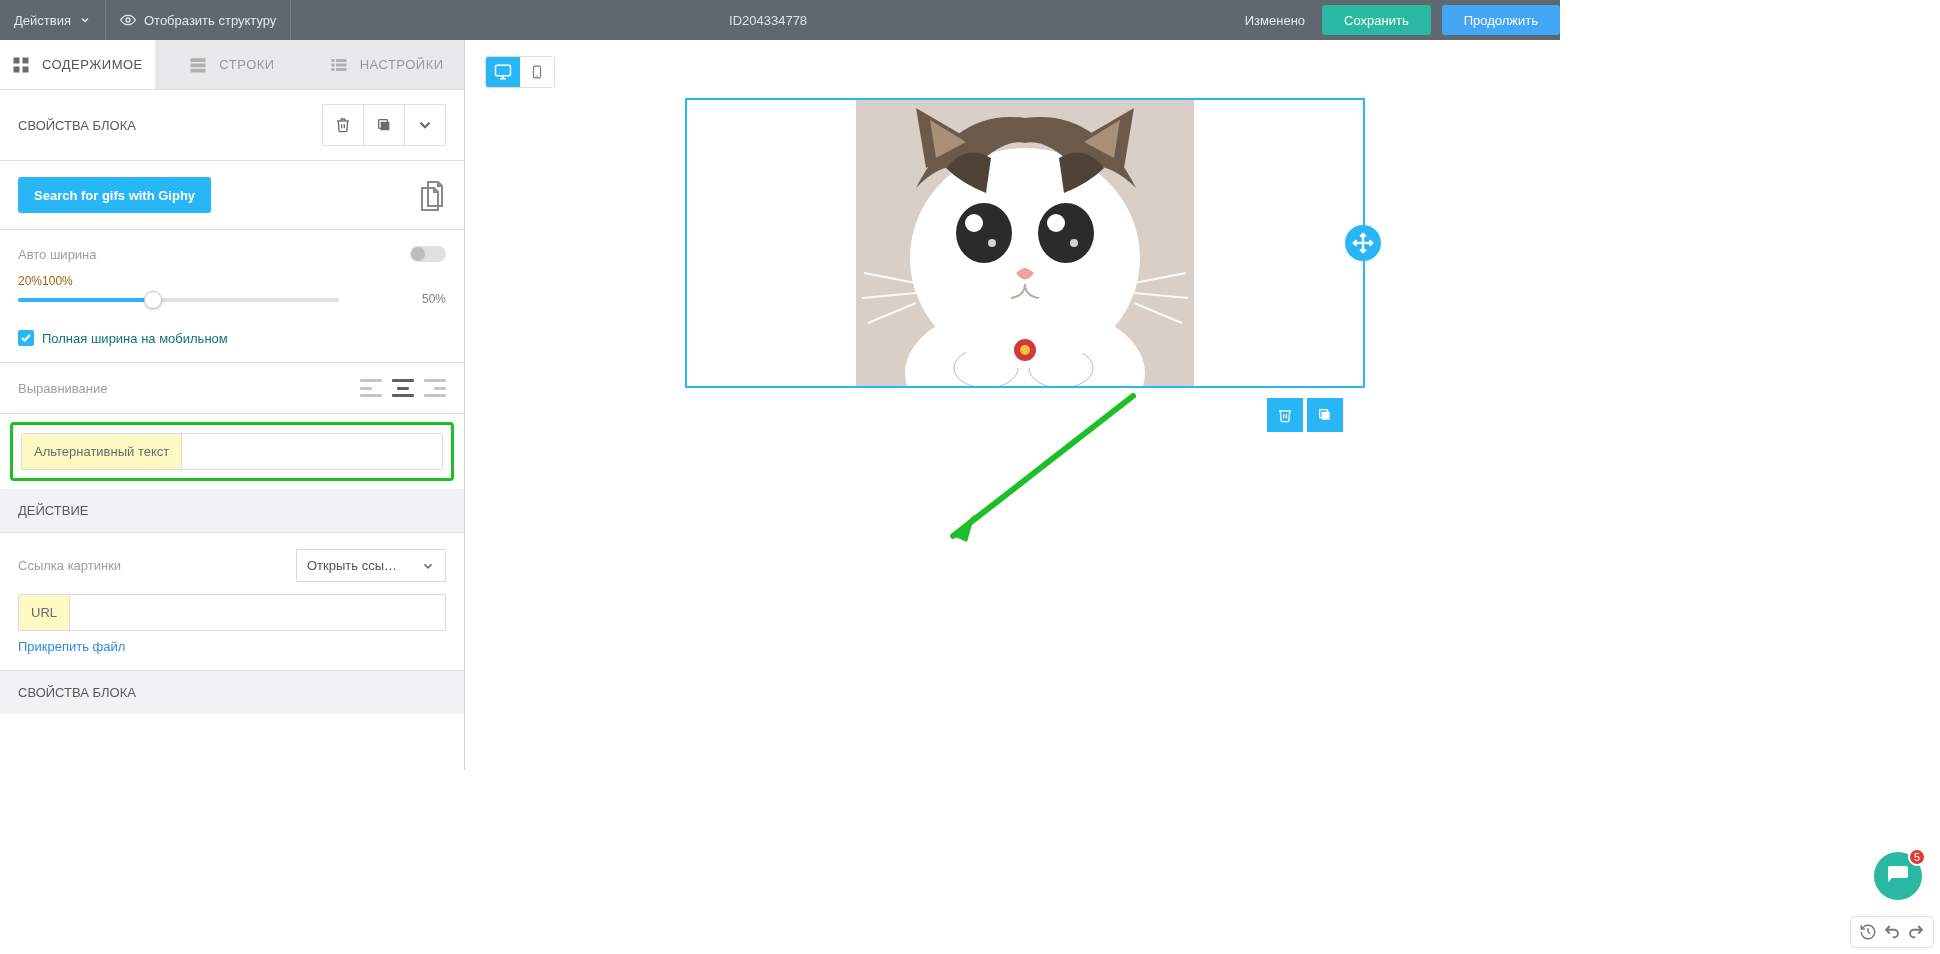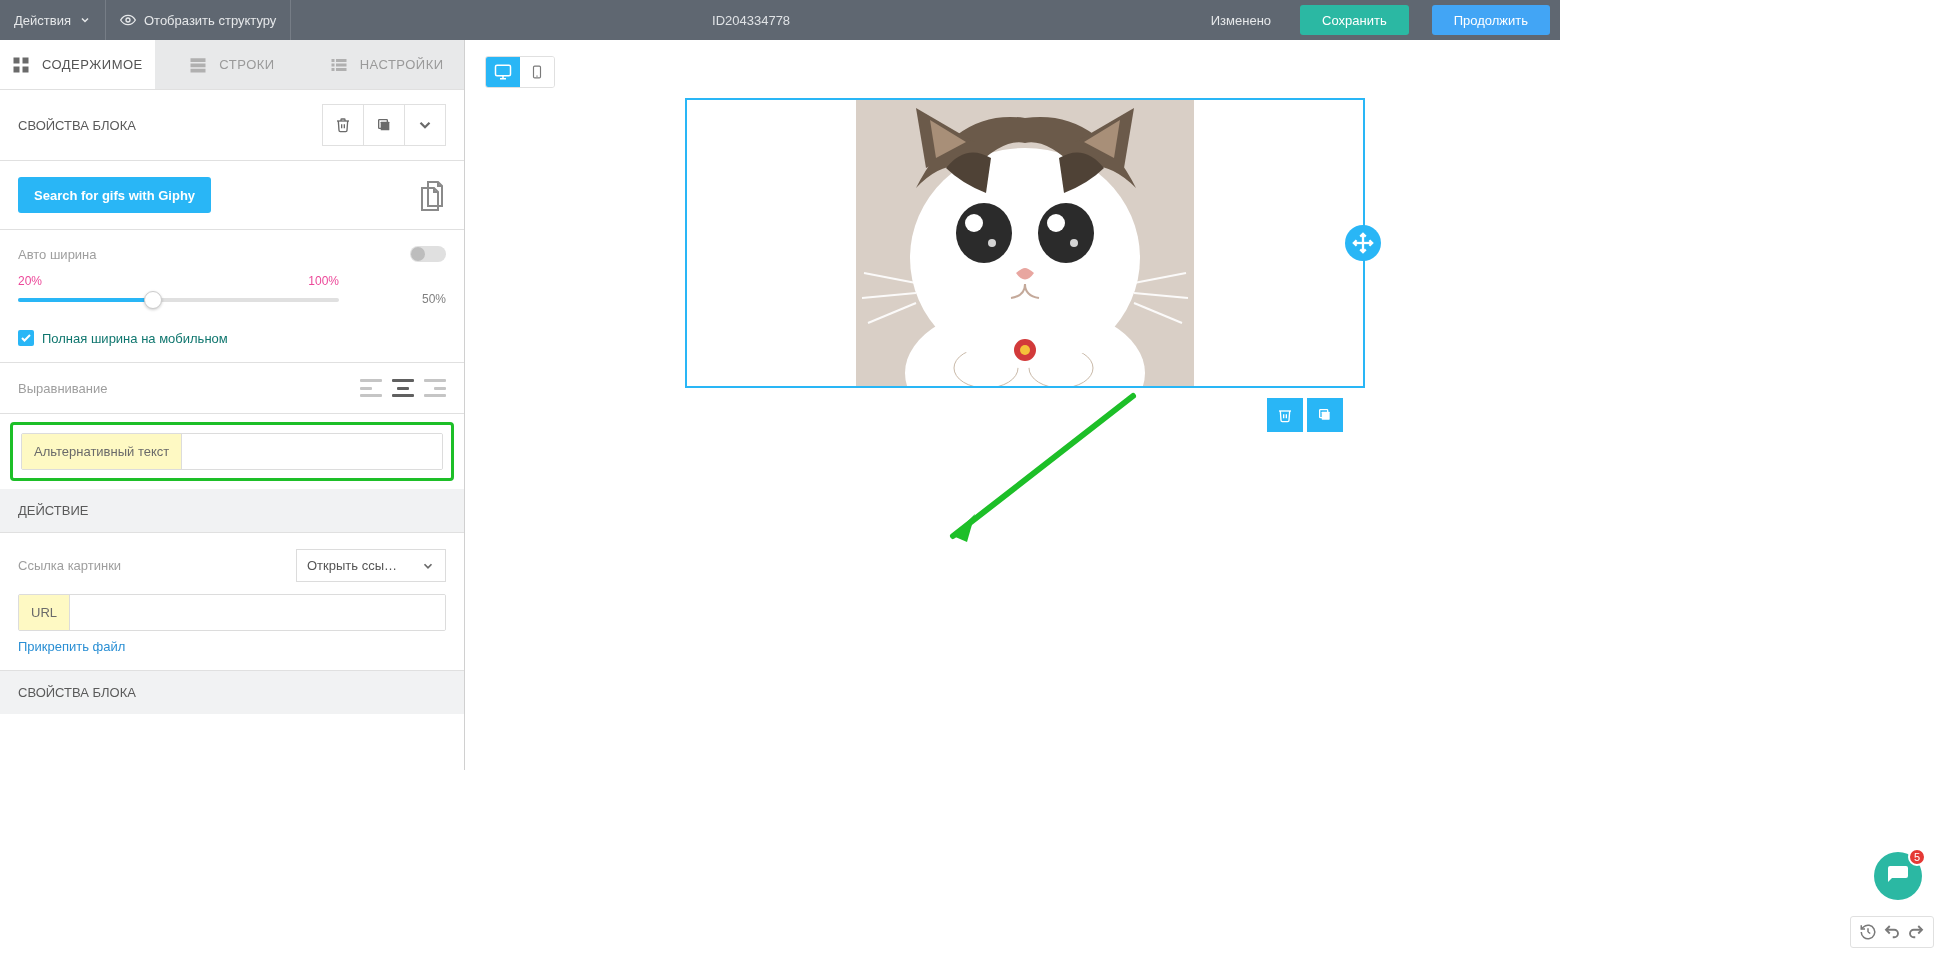--- a/index.html
+++ b/index.html
@@ -15,21 +15,21 @@
     --tab-inactive: #e8e9ea;
     --highlight-green: #1dbf28;
   }
   * { box-sizing: border-box; }
   html, body { margin:0; padding:0; width:1560px; height:770px; font-family: Arial, Helvetica, sans-serif; font-size:14px; color:#555; background:#fff; overflow:hidden;}
   
   .toolbar { height:40px; background:var(--dark-toolbar); display:flex; align-items:center; color:#e6e8ea; }
   .tl-left { display:flex; height:100%; align-items:center; }
   .tl-btn { display:flex; align-items:center; height:100%; padding:0 14px; cursor:pointer; border-right:1px solid rgba(255,255,255,.15); gap:8px; font-size:13px;}
   .tl-mid { flex:1; text-align:center; font-size:13px; color:#dfe2e5;}
-  .tl-right { display:flex; align-items:center; height:100%; gap:23px; padding-right:10px;}
+  .tl-right { display:flex; align-items:center; height:100%; gap:11px; }
   .tl-status { color:#e6e8ea; font-size:13px; margin-right:6px;}
   .btn { height:30px; border:none; border-radius:3px; padding:0 22px; color:#fff; cursor:pointer; font-size:13px;}
   .btn-teal { background:var(--teal);}
   .btn-blue { background:var(--blue);}
 
   
   .main { display:flex; height:calc(100% - 40px);}
   .sidebar { width:465px; flex:none; background:var(--panel-bg); border-right:1px solid #d0d0d0; display:flex; flex-direction:column; overflow:hidden;}
   .tabs { display:flex; height:50px; border-bottom:1px solid var(--panel-border);}
   .tab { flex:1; display:flex; align-items:center; justify-content:center; gap:12px; font-size:13px; letter-spacing:.5px; cursor:pointer;}
@@ -44,21 +44,21 @@
   .icon-btn:first-child { margin-left:0;}
   .padded { padding:16px 18px;}
   .row { display:flex; align-items:center; gap:10px;}
   .btn-sky { background:var(--accent-sky); color:#fff; border:none; height:36px; padding:0 16px; border-radius:3px; font-size:13px; font-weight:bold; cursor:pointer;}
   .doc-icon { margin-left:auto; width:28px; height:30px; position:relative;}
 
   .label-muted { color:var(--text-muted); font-size:13px;}
   .toggle { width:36px; height:16px; border-radius:10px; background:#e0e0e0; position:relative;}
   .toggle::after { content:''; width:14px; height:14px; border-radius:50%; background:#bdbdbd; position:absolute; left:1px; top:1px;}
   .slider-wrap { position:relative; height:40px;}
-  .slider-labels { display:flex; justify-content:space-between; font-size:12px; color:#ec4899;gap:36px;}
+  .slider-labels { display:flex; font-size:12px; color:#a16207;}
   .slider-track { position:relative; height:4px; background:#e0e0e0; border-radius:2px; margin-top:10px; width:75%;}
   .slider-fill { position:absolute; height:4px; background:var(--accent-sky); border-radius:2px; left:0; width:42%;}
   .slider-thumb { position:absolute; width:18px; height:18px; border-radius:50%; background:#fff; border:1px solid #ccc; top:-7px; left:42%; transform:translateX(-50%); box-shadow:0 1px 3px rgba(0,0,0,.2);}
   .slider-val { position:absolute; right:0; top:18px; font-size:12px; color:#808080;}
   .checkbox-row { display:flex; align-items:center; gap:8px; margin-top:16px;}
   .chk { width:16px; height:16px; border-radius:2px; background:var(--accent-sky); position:relative;}
   .chk svg { position:absolute; left:2px; top:2px;}
 
   .align-row { display:flex; align-items:center; justify-content:space-between; padding:16px 18px;}
   .align-icons { display:flex; gap:10px;}

